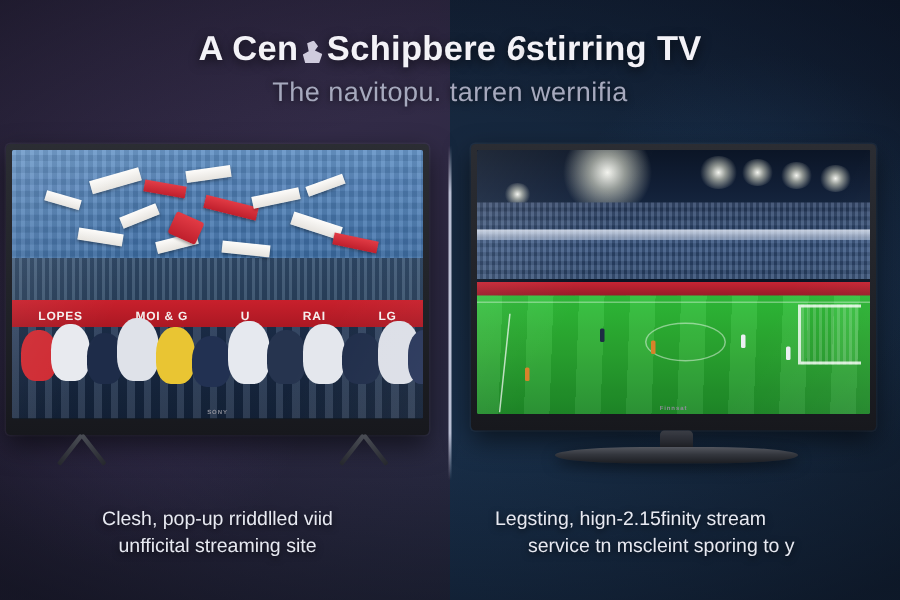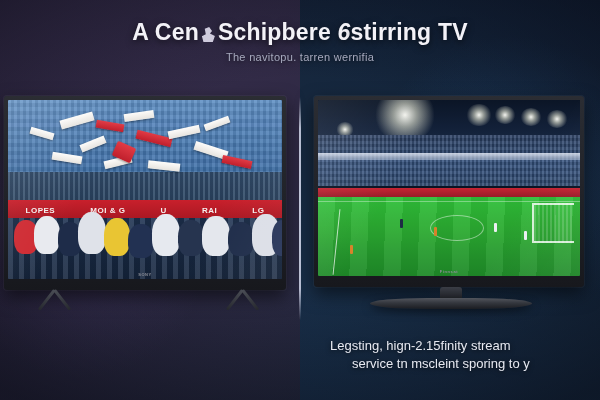--- a/index.html
+++ b/index.html
@@ -61,21 +61,21 @@
   }
   .title .glyph-blob::before {
     content:""; position:absolute; left:2px; top:3px;
     width:13px; height:15px; background:#cfcbdd;
     clip-path:polygon(12% 100%,0% 62%,30% 48%,22% 12%,56% 0%,78% 26%,62% 44%,100% 60%,84% 100%);
     filter:blur(.3px);
   }
   .title .ital { font-style:italic; }
   .subtitle {
     margin-top:6px;
-    font-size:11px; color:#a6a9bd; font-weight:400;
+    font-size:18px; color:#a6a9bd; font-weight:400;
     letter-spacing:.3px;
     text-shadow:0 1px 5px rgba(0,0,0,.6);
     filter:blur(.25px);
     white-space:nowrap;
   }
 
   
   .divider {
     position:absolute; left:300px; top:97px;
     width:2px; height:223px; margin-left:-1px;
@@ -384,20 +384,22 @@
       </div>
 
       <div class="pedestal">
         <div class="ped-neck"></div>
         <div class="ped-base"></div>
       </div>
     </div>
   </div>
 
   <div class="caption left">
+    <span class="l1">Clesh, pop-up rriddlled viid</span>
+    <span class="l2">unfficital streaming site</span>
   </div>
 
   <div class="caption right">
     <span class="l1">Legsting, hign-2.15finity stream</span>
     <span class="l2">service tn mscleint sporing to y</span>
   </div>
 
 </div>
 
 </body></html>

